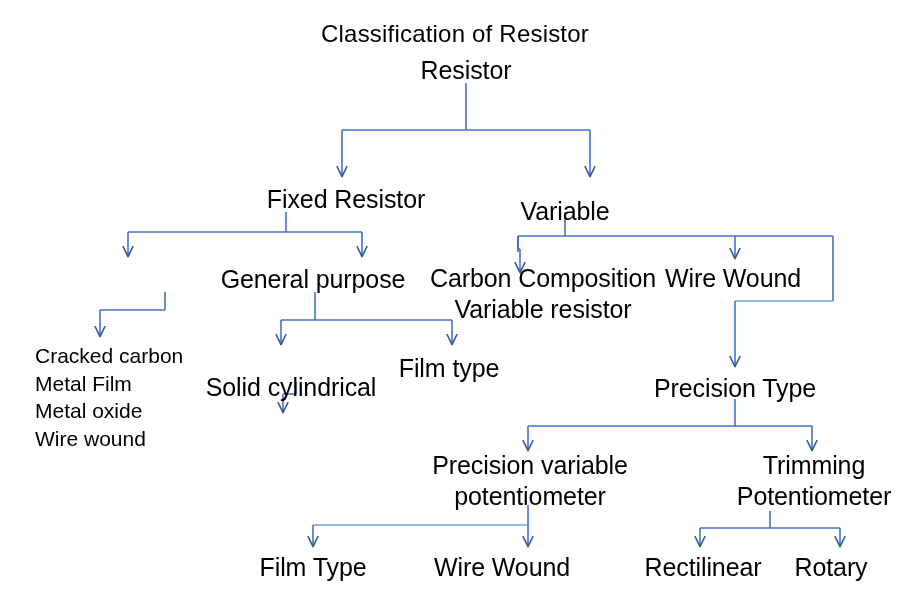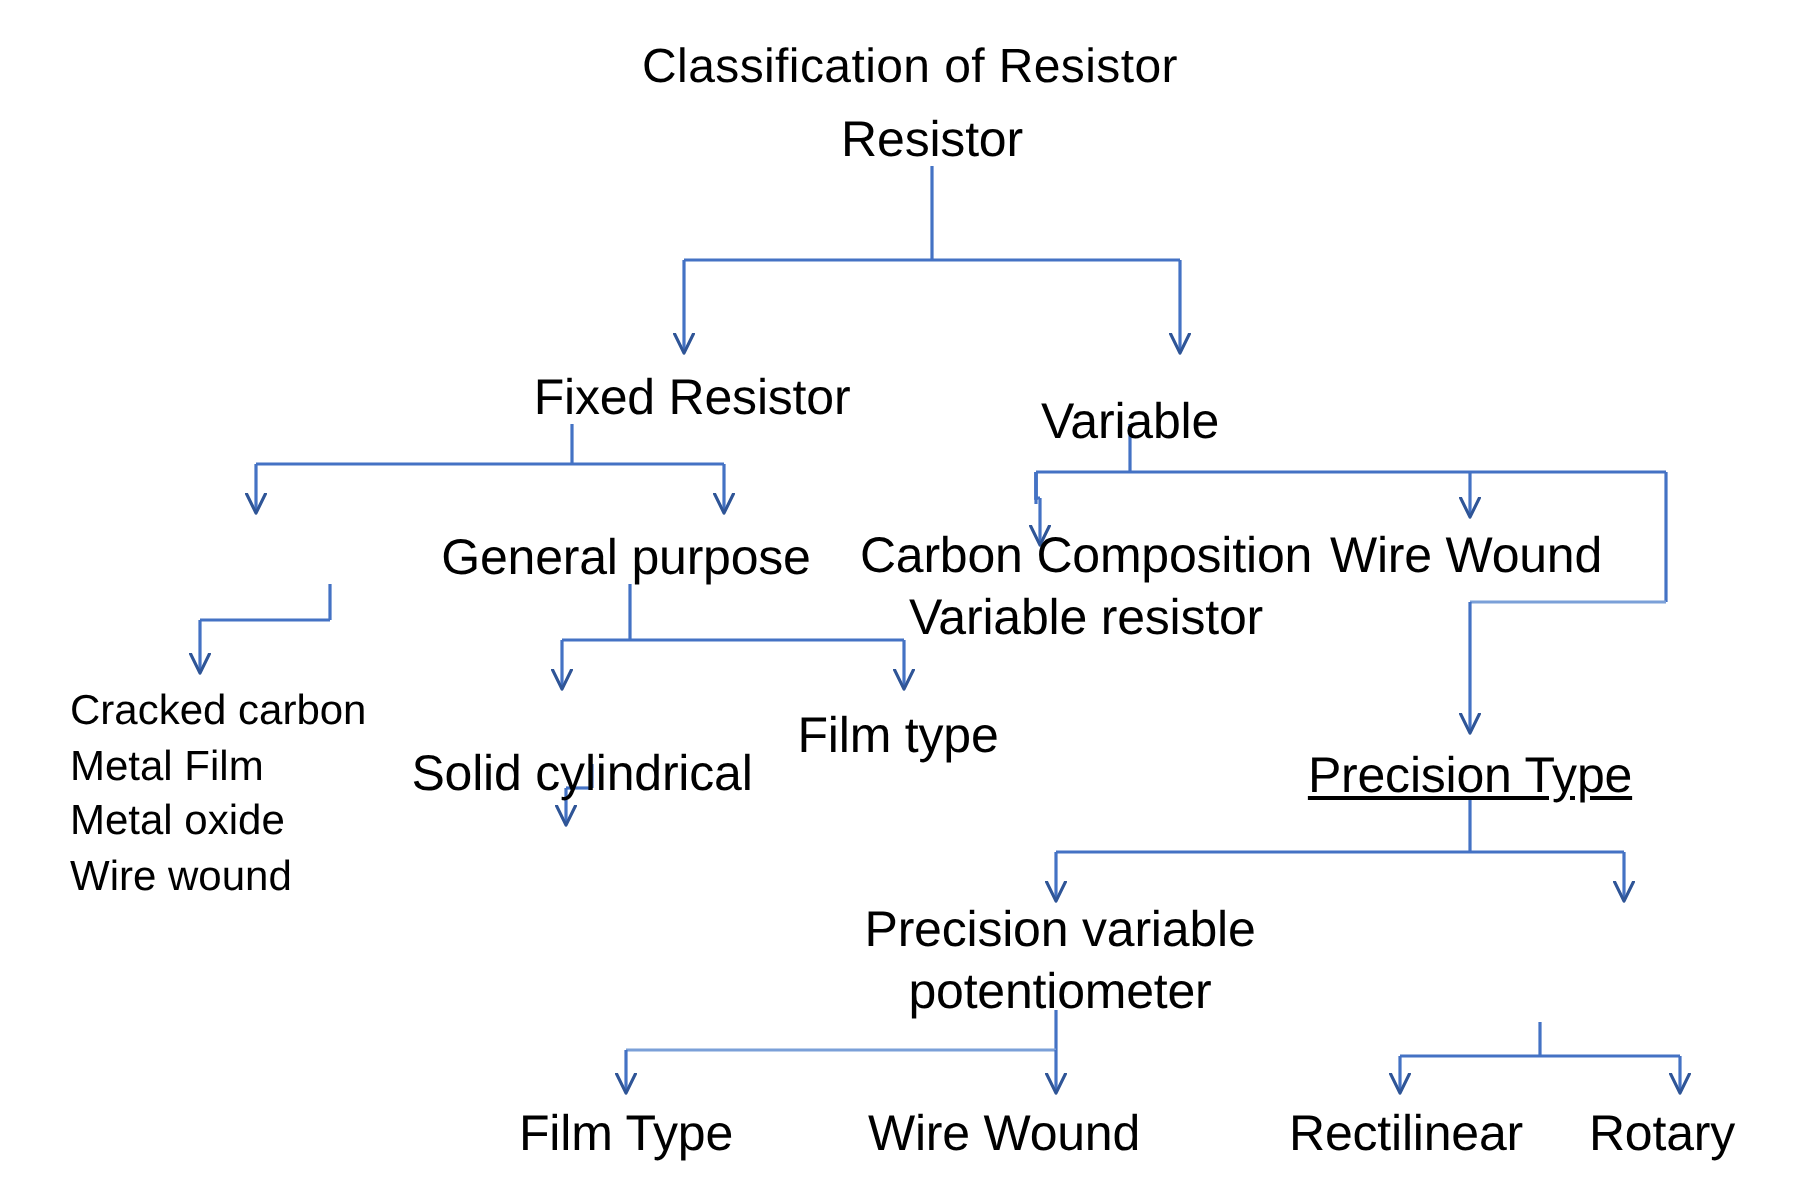--- a/index.html
+++ b/index.html
@@ -142,26 +142,28 @@
 
   <div class="list-block" style="left:20px; top:342px;">Cracked carbon
 Metal Film
 Metal oxide
 Wire wound</div>
 
   <div class="node center" style="left:291px; top:355px;margin-top:17px;">Solid cylindrical</div>
 
   <div class="node center" style="left:449px; top:353px;">Film type</div>
 
-  <div class="node center" style="left:735px; top:373px;text-decoration:underline;">Precision Type</div>
+  <div class="node center" style="left:735px; top:373px;">Precision Type</div>
 
 
   <div class="node center multiline" style="left:530px; top:450px;">Precision variable
 potentiometer</div>
 
+  <div class="node center multiline" style="left:814px; top:450px;">Trimming
+Potentiometer</div>
 
   <div class="node center" style="left:313px; top:552px;">Film Type</div>
 
   <div class="node center" style="left:502px; top:552px;">Wire Wound</div>
 
   <div class="node center" style="left:703px; top:552px;">Rectilinear</div>
 
   <div class="node center" style="left:831px; top:552px;">Rotary</div>
 
 </div>

